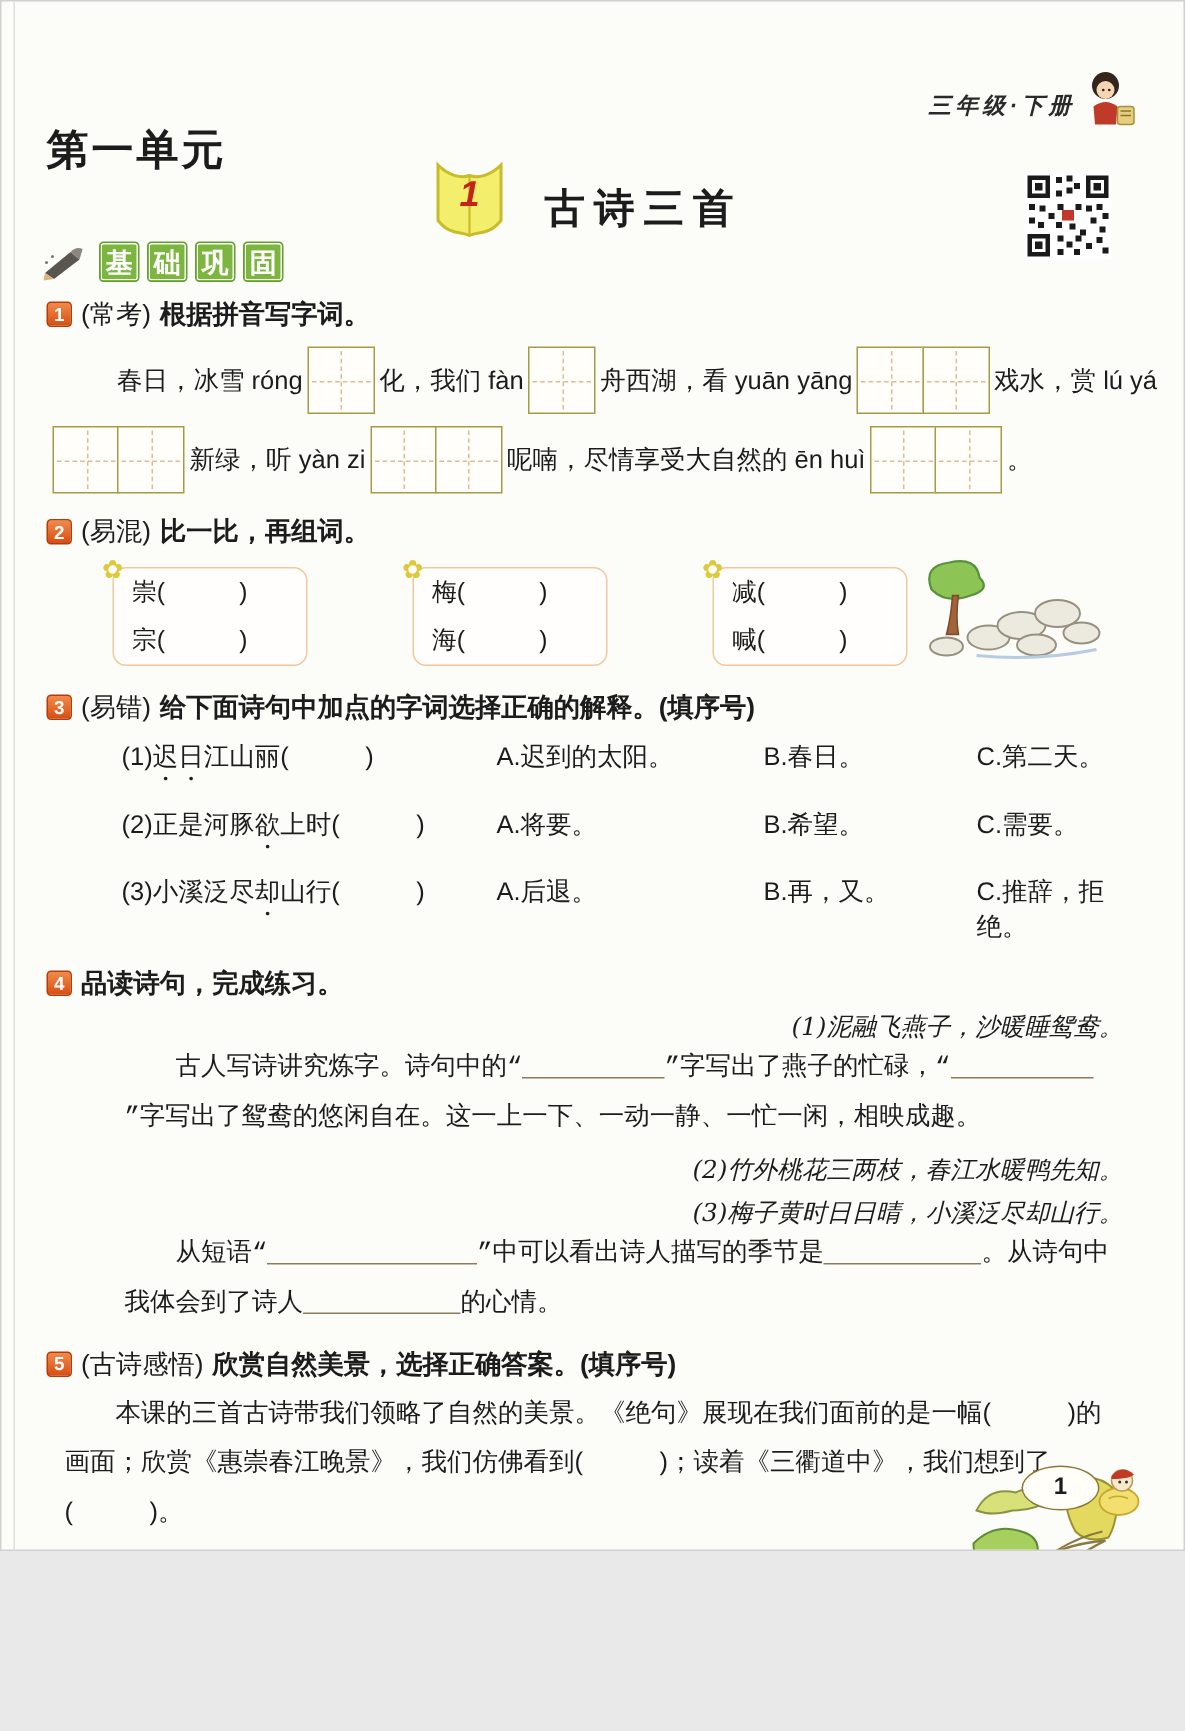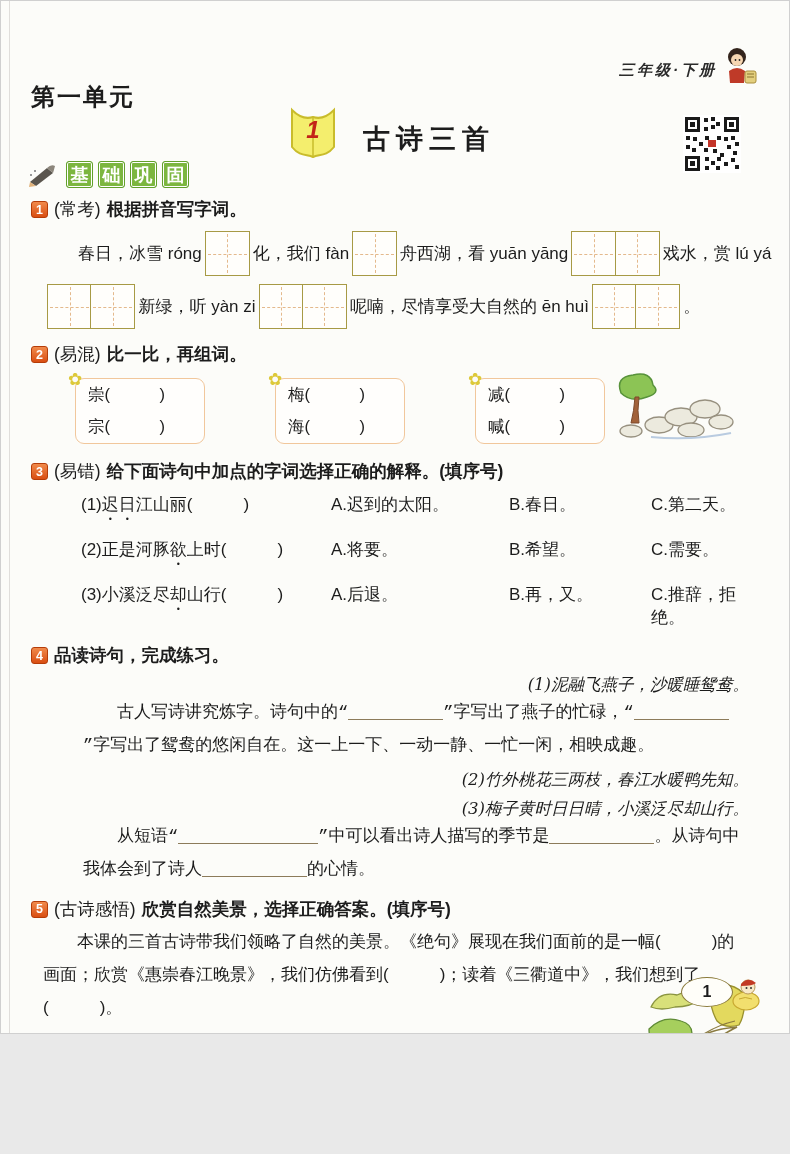--- a/index.html
+++ b/index.html
@@ -8,21 +8,21 @@
     position:relative; width:790px; height:1034px; margin:0 auto;
     background:#fcfcf9; border:1px solid #d0d0d0; overflow:hidden;
     font-family:"Liberation Sans", sans-serif; color:#1c1c1c; font-size:17px;
   }
   .page::before{ content:""; position:absolute; left:8px; top:0; bottom:0; border-left:1px solid #e0dedb; }
 
   
   .edition { position:absolute; top:60px; right:72px; font-size:15px; font-weight:bold;
              font-style:italic; letter-spacing:3px; color:#2a2a2a; }
   .mascot { position:absolute; top:46px; right:30px; }
-  .unit-title { position:absolute; top:80px; left:30px; font-size:24px; font-weight:bold; letter-spacing:2px; }
+  .unit-title { position:absolute; top:80px; left:30px; font-size:28px; font-weight:bold; letter-spacing:2px; }
 
   .lesson-row { position:absolute; top:106px; left:288px; display:flex; align-items:center; gap:26px; }
   .book-icon { position:relative; width:48px; height:56px; }
   .book-num { position:absolute; top:9px; left:0; right:0; text-align:center;
               color:#c32318; font-size:24px; font-weight:bold; font-style:italic; }
   .lesson-title { font-size:27px; font-weight:bold; letter-spacing:6px; margin-top:8px; }
   .qr { position:absolute; top:114px; right:48px; }
 
   
   .badge-row { position:absolute; top:160px; left:26px; display:flex; align-items:center; gap:3px; }
@@ -36,21 +36,21 @@
   .q-head { display:flex; align-items:center; gap:6px; font-size:17.5px; }
   .q-num { flex:0 0 auto; width:17px; height:17px; margin-top:1px; background:linear-gradient(#f18a4b,#d94e12);
            border:1px solid #b53c08; border-radius:3px; color:#fff; font-size:12.5px; font-weight:bold;
            display:flex; align-items:center; justify-content:center; }
   .q-tag { font-weight:normal; }
   .q-title { font-weight:bold; }
 
   
   .pinyin-line { display:flex; align-items:center; margin-left:44px; }
   .pinyin-line.l1 { margin-top:10px; }
-  .pinyin-line.l2 { margin-top:8px; margin-left:16px;align-items:center; }
+  .pinyin-line.l2 { margin-top:8px; margin-left:4px;align-items:center; }
   .pinyin-line span[data-name="pinyin-text"] { white-space:nowrap; padding:0 3px; }
   .tzg-pair { display:flex; flex:0 0 auto; }
   .tzg { width:45px; height:45px; border:1.6px solid #a79a45; background:#fffefb; position:relative; }
   .tzg + .tzg { margin-left:-1.6px; }
   .tzg::before { content:""; position:absolute; left:2px; right:2px; top:50%; border-top:1.2px dashed #e4b98c; }
   .tzg::after  { content:""; position:absolute; top:2px; bottom:2px; left:50%; border-left:1.2px dashed #e4b98c; }
 
   
   .wordgroups { display:flex; gap:70px; margin-left:44px; margin-top:12px; }
   .wg { position:relative; width:130px; height:66px; border:1.6px solid #f1c79c; border-radius:9px;

